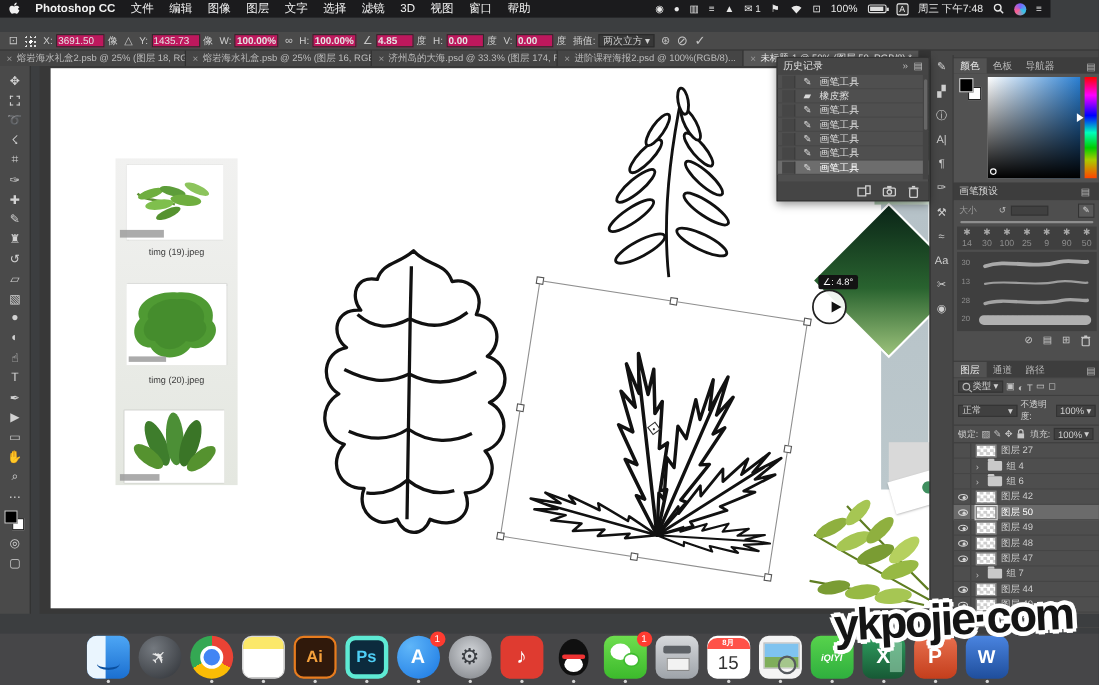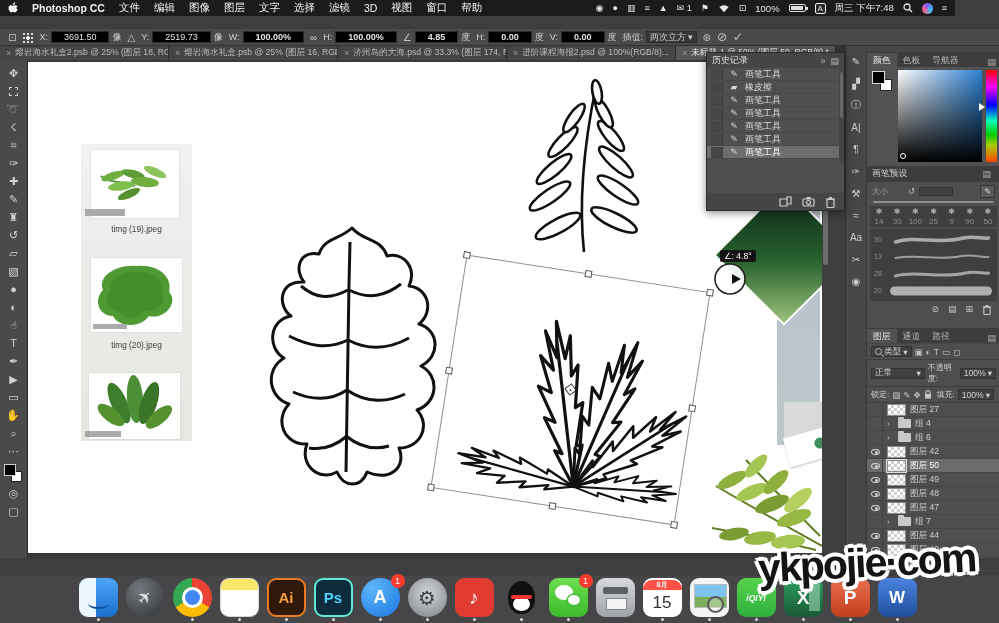--- a/index.html
+++ b/index.html
@@ -25,21 +25,21 @@
   .titlebar{position:absolute;left:0;top:16px;width:999px;height:13px;background:#3d3d3d;border-bottom:1px solid #2a2a2a;
     display:flex;align-items:center;justify-content:center;color:#b9b9b9;font-size:10px;}
   .lights{position:absolute;left:8px;top:3px;display:flex;gap:6px;}
   .lt{width:8px;height:8px;border-radius:50%;}
   .lt.r{background:#f25b51;} .lt.y{background:#f5bd4f;} .lt.g{background:#3ab24e;}
 
   
   .optbar{position:absolute;left:0;top:29px;width:999px;height:17px;background:#4a4a4a;border-bottom:1px solid #303030;
     display:flex;align-items:center;gap:6px;padding:0 8px;color:#cfcfcf;font-size:9px;}
   .optbar .seg{display:flex;align-items:center;gap:3px;}
-  .fld{background:#000000;border:1px solid #2b2b2b;color:#e4e4e4;padding:0 12px;height:12px;line-height:11px;min-width:44px;}
+  .fld{background:#be185d;border:1px solid #2b2b2b;color:#e4e4e4;padding:0 1px;height:12px;line-height:11px;min-width:44px;}
   .fld.small{min-width:34px;font-weight:bold;}
   .opt-ic{color:#c4c4c4;font-size:10px;}
   .refgrid{width:11px;height:11px;background:
     radial-gradient(circle 1px at 2px 2px,#ddd 99%,transparent),radial-gradient(circle 1px at 6px 2px,#ddd 99%,transparent),
     radial-gradient(circle 1px at 10px 2px,#ddd 99%,transparent),radial-gradient(circle 1px at 2px 6px,#ddd 99%,transparent),
     radial-gradient(circle 1.6px at 6px 6px,#fff 99%,transparent),radial-gradient(circle 1px at 10px 6px,#ddd 99%,transparent),
     radial-gradient(circle 1px at 2px 10px,#ddd 99%,transparent),radial-gradient(circle 1px at 6px 10px,#ddd 99%,transparent),
     radial-gradient(circle 1px at 10px 10px,#ddd 99%,transparent);}
   .dd{display:flex;align-items:center;gap:2px;background:#383838;border:1px solid #2b2b2b;height:12px;padding:0 3px;}
 
@@ -53,21 +53,21 @@
   
   .toolbar{position:absolute;left:0;top:60px;width:28px;height:498px;background:#4a4a4a;border-right:1px solid #2e2e2e;z-index:6;
     display:flex;flex-direction:column;align-items:center;padding-top:4px;}
   .tool{height:18px;width:24px;display:flex;align-items:center;justify-content:center;font-size:11px;color:#d2d2d2;}
   .marquee-glyph{width:9px;height:9px;border:1px dashed #d2d2d2;}
   .tb-swatches{position:relative;width:20px;height:20px;margin-top:4px;}
   .tb-swatches .bgsw{position:absolute;left:7px;top:7px;width:11px;height:11px;background:#fff;border:1px solid #222;}
   .tb-swatches .fgsw{position:absolute;left:0;top:0;width:12px;height:12px;background:#000;border:1px solid #cfcfcf;}
 
   
-  .canvas{position:absolute;left:12px;top:60px;width:817px;height:498px;background:#383838;z-index:1;overflow:hidden;}
+  .canvas{position:absolute;left:36px;top:60px;width:817px;height:498px;background:#383838;z-index:1;overflow:hidden;}
   .doc{position:absolute;left:10px;top:2px;width:800px;height:491px;background:#fff;overflow:hidden;}
   .vscroll{position:absolute;right:0px;top:2px;width:7px;height:491px;background:#3f3f3f;}
   .vscroll .vthumb{position:absolute;left:1px;top:3px;width:5px;height:200px;background:#6b6b6b;border-radius:3px;}
 
   .filestrip{position:absolute;left:59px;top:82px;width:111px;height:297px;background:linear-gradient(180deg,#f1f1f0,#e4e7e0);}
   .ph{position:absolute;background:#fff;box-shadow:0 0 1px rgba(0,0,0,.25);}
   .phlabel{position:absolute;width:100%;text-align:center;font-size:8.3px;color:#3c3c3c;}
   .ptag{position:absolute;background:#9c9c9c;opacity:.85;height:7px;width:40px;}
 
   .tbox{position:absolute;left:425px;top:210px;width:247px;height:236px;border:1px solid #8f8f8f;transform:rotate(8.8deg);}
@@ -89,21 +89,21 @@
 
   
   .statusbar{position:absolute;left:0;top:558px;width:999px;height:17px;background:#474747;border-top:1px solid #2e2e2e;
     color:#c9c9c9;font-size:9px;display:flex;align-items:center;z-index:6;}
   .zoomfld{margin-left:36px;background:#3d3d3d;border:1px solid #2d2d2d;padding:0 4px;height:11px;line-height:10px;}
   .docinfo{margin-left:22px;}
   .stat-arrow{margin-left:14px;color:#bdbdbd;}
   .hthumb{position:absolute;left:363px;top:4px;width:472px;height:9px;background:#6e6e6e;border-radius:4px;}
 
   
-  .history{position:absolute;left:706px;top:52px;width:139px;height:159px;background:#4f4f4f;border:1px solid #2c2c2c;
+  .history{position:absolute;left:706px;top:52px;width:139px;height:131px;background:#4f4f4f;border:1px solid #2c2c2c;
     box-shadow:0 2px 8px rgba(0,0,0,.45);z-index:30;color:#ddd;}
   .hishead{height:15px;background:#454545;display:flex;align-items:center;padding:0 5px;font-size:9px;color:#e3e3e3;}
   .hishead .sp{margin-left:auto;display:flex;gap:5px;color:#bbb;}
   .hrow{height:13px;display:flex;align-items:center;font-size:9px;gap:5px;padding-left:4px;border-bottom:1px solid #484848;}
   .hrow .chk{width:12px;height:11px;background:#464646;border-right:1px solid #3c3c3c;}
   .hrow .ticon{width:12px;text-align:center;color:#d8d8d8;font-size:9px;}
   .hrow.sel{background:#6d6d6d;color:#fff;}
   .hfoot{position:absolute;bottom:0;left:0;right:0;height:17px;background:#454545;display:flex;align-items:center;
     justify-content:flex-end;gap:10px;padding-right:8px;}
   .hscrollbar{position:absolute;right:0;top:15px;width:5px;height:95px;background:#444;}
@@ -180,21 +180,21 @@
     font-size:9px;line-height:14px;text-align:center;font-weight:normal;padding:0 2px;z-index:2;}
   .dk-finder{background:linear-gradient(180deg,#4da6f5,#1b6fd0);overflow:hidden;}
   .dk-finder::before{content:"";position:absolute;left:0;top:0;width:45%;height:100%;background:#eaf5fe;}
   .dk-finder::after{content:"";position:absolute;left:9px;top:20px;width:21px;height:9px;border-bottom:2.5px solid #0b4f9e;border-radius:50%;}
   .dk-launchpad{background:radial-gradient(circle at 35% 30%,#74797f,#2e3136);border-radius:50%;}
   .dk-launchpad span{transform:rotate(-45deg);font-size:17px;color:#e8e8e8;}
   .dk-chrome{background:conic-gradient(#ea4335 0 120deg,#fbbc05 120deg 240deg,#34a853 240deg 360deg);border-radius:50%;}
   .dk-chrome::after{content:"";width:15px;height:15px;border-radius:50%;background:#4285f4;border:3.5px solid #fff;}
   .dk-notes{background:linear-gradient(180deg,#fbe86a 0 11px,#fff 11px);border:1px solid #d9d9d9;}
   .dk-ai{background:#30190b;border:2px solid #e87c1e;color:#f5a13c;font-size:15px;}
-  .dk-ps{background:#0c2b3d;border:2px solid #5eead4;color:#4fd0f7;font-size:15px;}
+  .dk-ps{background:#0c2b3d;border:4px solid #5eead4;color:#4fd0f7;font-size:15px;}
   .dk-appstore{background:radial-gradient(circle at 30% 25%,#5fb6f9,#1a77e2);border-radius:50%;font-size:18px;}
   .dk-prefs{background:radial-gradient(circle at 50% 40%,#d4d7db,#7c7f84);border-radius:50%;color:#3a3d42;font-size:20px;font-weight:normal;}
   .dk-netease{background:#df3b30;border-radius:9px;font-size:19px;}
   .dk-qq{background:transparent;}
   .qqbody{width:27px;height:33px;background:#101010;border-radius:50% 50% 46% 46%;position:relative;}
   .qqbody::after{content:"";position:absolute;left:5px;bottom:3px;width:17px;height:14px;background:#fff;border-radius:50%;}
   .qqbody::before{content:"";position:absolute;left:3px;top:14px;width:21px;height:4px;background:#e33; border-radius:2px;z-index:1;}
   .dk-wechat{background:linear-gradient(#6ede4e,#3cba2c);}
   .dk-wechat::before{content:"";position:absolute;left:6px;top:7px;width:18px;height:15px;background:#fff;border-radius:50%;}
   .dk-wechat::after{content:"";position:absolute;left:19px;top:17px;width:12px;height:10px;background:#fff;border-radius:50%;box-shadow:0 0 0 1.5px rgba(60,186,44,.9);}
@@ -278,21 +278,21 @@
     <span class="opt-ic">⊡</span>
     <span class="refgrid"></span>
     <span class="seg">
         <span>X:</span>
       <span class="fld">3691.50</span>
       <span>像</span>
       </span>
     <span class="opt-ic">△</span>
     <span class="seg">
         <span>Y:</span>
-      <span class="fld">2519.73</span>
+      <span class="fld">1435.73</span>
       <span>像</span>
       </span>
     <span class="seg">
         <span>W:</span>
       <span class="fld small">100.00%</span>
       </span>
     <span class="opt-ic">∞</span>
     <span class="seg">
         <span>H:</span>
       <span class="fld small">100.00%</span>

